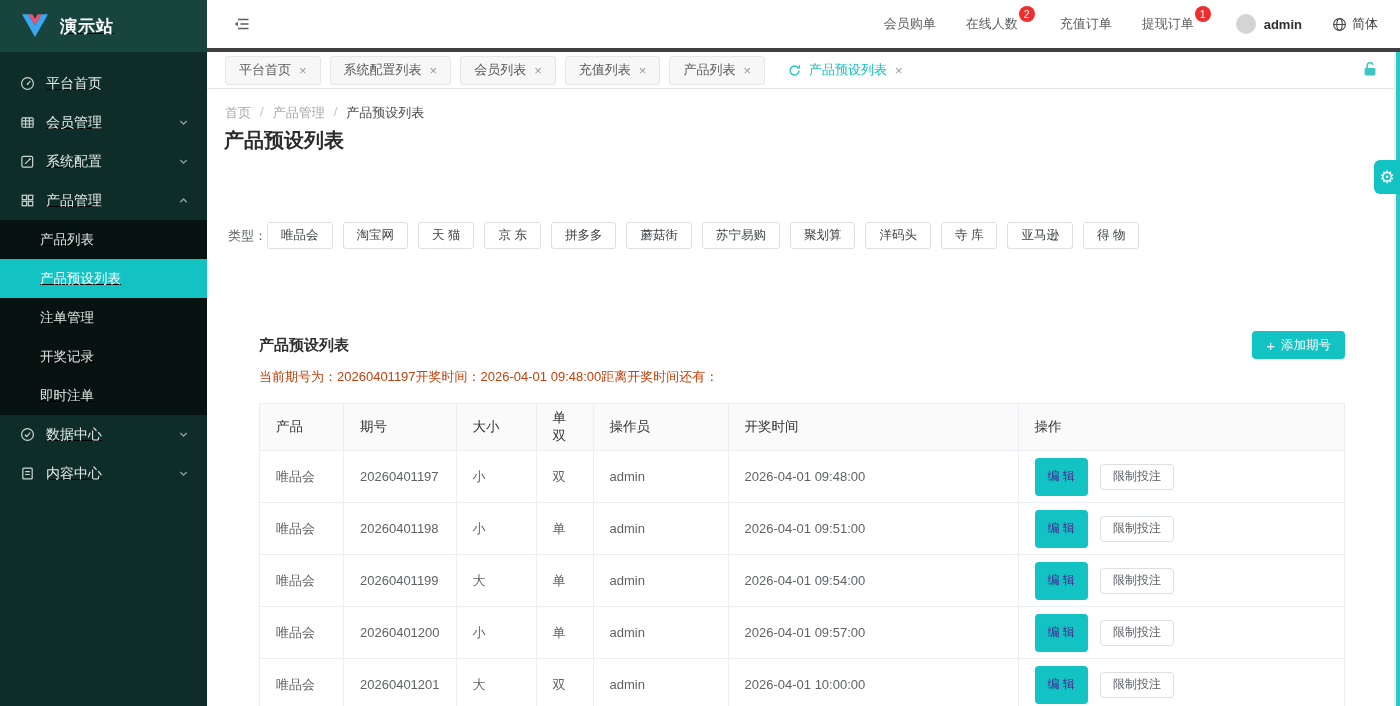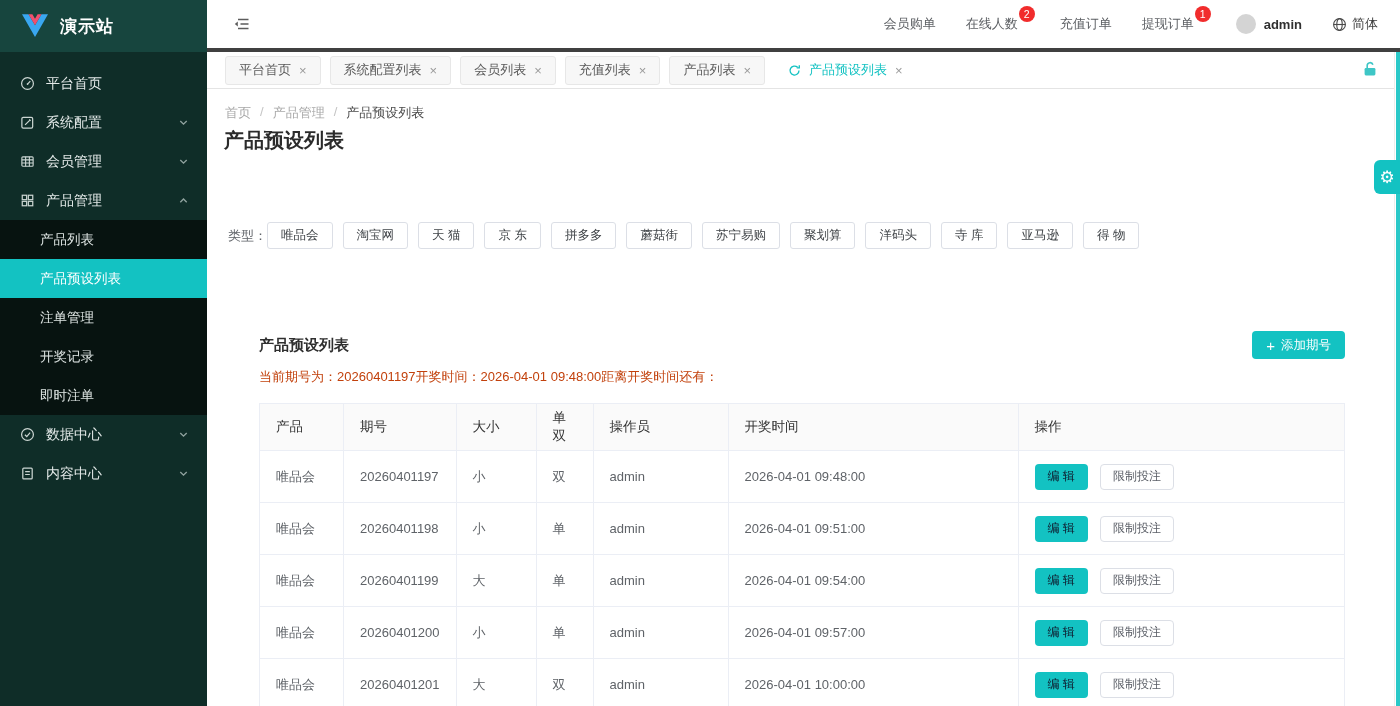--- a/index.html
+++ b/index.html
@@ -2,21 +2,21 @@
 <html style="--teal: #13c2c2; --badge-red: #f12c2c;"><head>
 <meta charset="utf-8">
 <style>
   :root{ --teal:#13c2c2; --badge-red:#f12c2c; }
   *{ margin:0; padding:0; box-sizing:border-box; }
   html,body{ width:1400px; height:706px; overflow:hidden; }
   body{ font-family:"Liberation Sans","DejaVu Sans",sans-serif; background:#fff; position:relative; }
   .icn{ display:inline-flex; align-items:center; justify-content:center; line-height:0; }
 
   
-  .sidebar{ position:absolute; left:0; top:0; width:207px; height:706px; background:#0f2d28; z-index:3; }
+  .sidebar{ position:absolute; left:0; top:0; width:207px; height:706px; background:#0f2d28; z-index:3;text-decoration:underline; }
   .logo{ height:52px; background:#17453e; display:flex; align-items:center; padding-left:22px; gap:12px; }
   .logo-text{ color:#fff; font-size:17px; font-weight:600; letter-spacing:1px; }
   .menu{ padding-top:12px; }
   .menu-item{ height:39px; display:flex; align-items:center; padding:0 18px 0 20px; color:#e3e9e8; font-size:14px; cursor:pointer; }
   .mi-icon{ width:15px; height:15px; margin-right:11px; color:#ccd6d3; }
   .mi-label{ flex:1; }
   .mi-arrow{ color:#8fa29e; }
   .submenu{ background:#071310; }
   .submenu-item{ height:39px; display:flex; align-items:center; padding-left:40px; color:#dfe6e4; font-size:13.5px; cursor:pointer; }
   .submenu-item.active{ background:var(--teal); color:#fff; }
@@ -56,21 +56,21 @@
   .cat-btn{ height:27px; background:#fff; border:1px solid #dcdfe6; border-radius:3px; padding:0 13px; font-size:12.5px; color:#3f4347; margin-right:10px; cursor:pointer; white-space:nowrap; }
   .card-head{ position:absolute; top:242px; left:52px; right:55px; display:flex; align-items:center; justify-content:space-between; }
   .card-title{ font-size:15px; color:#2f2f2f; font-weight:600; }
   .btn-add{ background:var(--teal); color:#fff; border:none; border-radius:4px; height:28px; padding:0 14px; font-size:12.5px; display:flex; align-items:center; gap:6px; cursor:pointer; }
   .btn-add .plus{ font-size:15px; line-height:1; }
   .period{ position:absolute; top:279px; left:52px; font-size:13px; color:#c2410c; }
   .table-wrap{ position:absolute; top:314px; left:52px; width:1086px; }
   table{ border-collapse:collapse; width:100%; }
   th{ background:#fafafa; font-weight:500; color:#333; text-align:left; height:47px; padding:0 16px; border:1px solid #ebeef5; font-size:13.5px; }
   td{ height:52px; padding:0 16px; border:1px solid #ebeef5; font-size:13px; color:#5f6368; background:#fff; }
-  .btn-edit{ background:var(--teal); color:#0f172a; border:none; border-radius:4px; height:26px; padding:0 13px; font-size:12px; cursor:pointer; }
+  .btn-edit{ background:var(--teal); color:#4c1d95; border:none; border-radius:4px; height:38px; padding:0 13px; font-size:12px; cursor:pointer; }
   .btn-limit{ background:#fff; border:1px solid #dcdfe6; border-radius:4px; height:26px; padding:0 12px; font-size:12px; color:#5a5e66; margin-left:12px; cursor:pointer; }
 
   
   .scroll-track{ position:absolute; right:0; top:52px; width:6px; height:654px; background:#fff; border-left:1px solid #ededed; z-index:4; }
   .scroll-thumb{ position:absolute; right:0; top:0; width:4px; height:100%; background:var(--teal); opacity:.9; }
   .gear{ position:absolute; right:0; top:160px; width:26px; height:34px; background:var(--teal); border-radius:6px 0 0 6px; color:#fff; display:flex; align-items:center; justify-content:center; font-size:17px; cursor:pointer; z-index:6; }
 </style>
 </head>
 <body>
 
@@ -91,39 +91,39 @@
             <circle cx="8" cy="8" r="6.3" fill="none" stroke="currentColor" stroke-width="1.3"></circle>
             <path d="M8 8.6 L11 5.4" stroke="currentColor" stroke-width="1.3" fill="none"></path>
             <circle cx="8" cy="8.6" r="0.9" fill="currentColor"></circle>
           </svg>
         </span>
         <span class="mi-label">平台首页</span>
       </div>
       <div class="menu-item">
         <span class="icn mi-icon">
           <svg width="15" height="15" viewBox="0 0 16 16">
+            <rect x="2" y="3" width="12" height="10" rx="1" fill="none" stroke="currentColor" stroke-width="1.2"></rect>
+            <path d="M2 6.3 H14 M2 9.6 H14 M6 3 V13 M10 3 V13" stroke="currentColor" stroke-width="1.2" fill="none"></path>
+          </svg>
+        </span>
+        <span class="mi-label">会员管理</span>
+        <span class="icn mi-arrow">
+          <svg width="11" height="11" viewBox="0 0 12 12">
+            <path d="M2.5 4.3 L6 7.8 L9.5 4.3" fill="none" stroke="currentColor" stroke-width="1.5"></path>
+          </svg>
+        </span>
+      </div>
+      <div class="menu-item">
+        <span class="icn mi-icon">
+          <svg width="15" height="15" viewBox="0 0 16 16">
             <rect x="2" y="2.5" width="11.5" height="11.5" rx="1.5" fill="none" stroke="currentColor" stroke-width="1.3"></rect>
             <path d="M5.4 10.6 L10.6 5.4 M9.9 4.7 L11.3 6.1" stroke="currentColor" stroke-width="1.3" fill="none"></path>
           </svg>
         </span>
         <span class="mi-label">系统配置</span>
-        <span class="icn mi-arrow">
-          <svg width="11" height="11" viewBox="0 0 12 12">
-            <path d="M2.5 4.3 L6 7.8 L9.5 4.3" fill="none" stroke="currentColor" stroke-width="1.5"></path>
-          </svg>
-        </span>
-      </div>
-      <div class="menu-item">
-        <span class="icn mi-icon">
-          <svg width="15" height="15" viewBox="0 0 16 16">
-            <rect x="2" y="3" width="12" height="10" rx="1" fill="none" stroke="currentColor" stroke-width="1.2"></rect>
-            <path d="M2 6.3 H14 M2 9.6 H14 M6 3 V13 M10 3 V13" stroke="currentColor" stroke-width="1.2" fill="none"></path>
-          </svg>
-        </span>
-        <span class="mi-label">会员管理</span>
         <span class="icn mi-arrow">
           <svg width="11" height="11" viewBox="0 0 12 12">
             <path d="M2.5 4.3 L6 7.8 L9.5 4.3" fill="none" stroke="currentColor" stroke-width="1.5"></path>
           </svg>
         </span>
       </div>
       <div class="menu-item">
         <span class="icn mi-icon">
           <svg width="15" height="15" viewBox="0 0 16 16">
             <g fill="none" stroke="currentColor" stroke-width="1.3">

